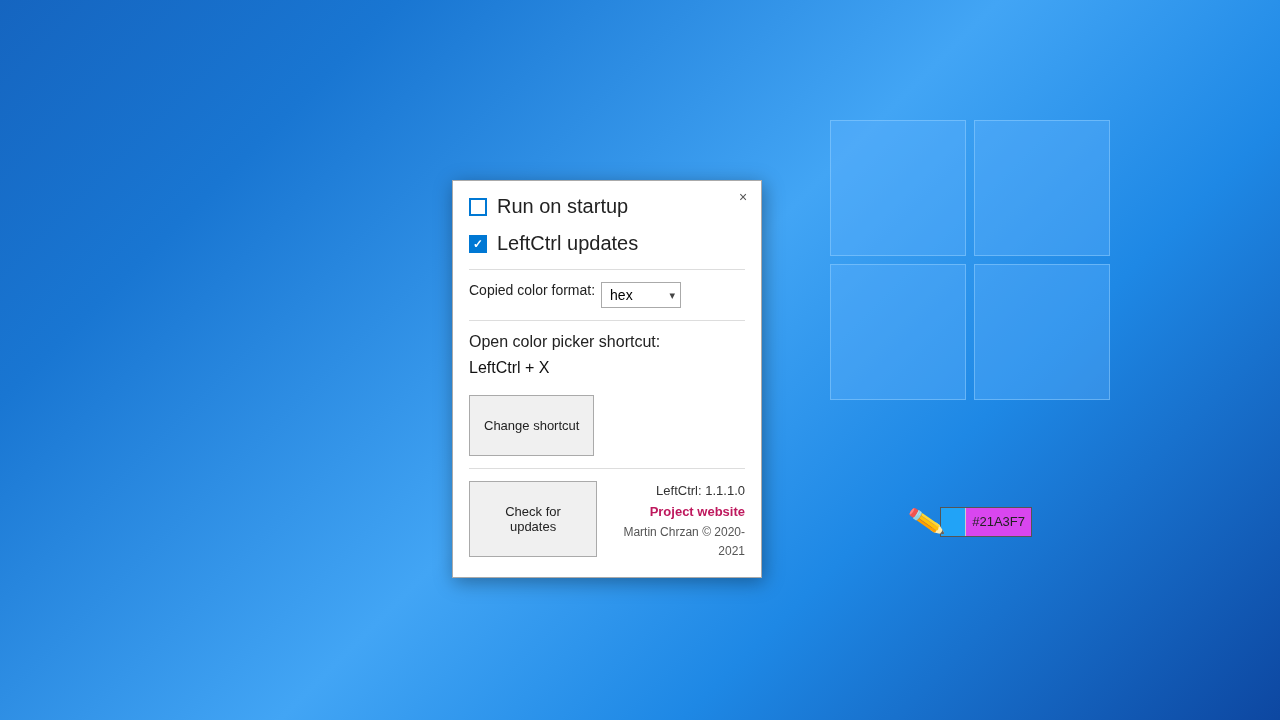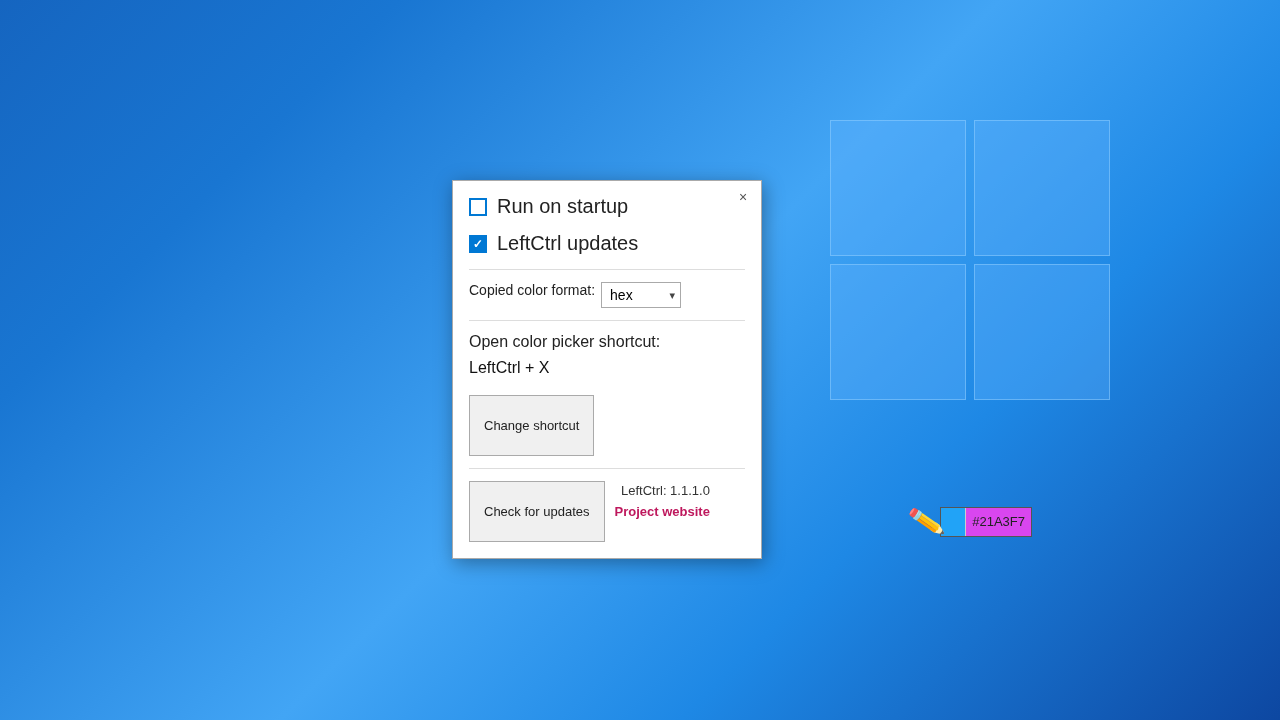--- a/index.html
+++ b/index.html
@@ -309,17 +309,18 @@
 
     <hr class="divider">
 
     <div class="bottom-section">
       <button class="btn">Check for updates</button>
       <div class="version-info">
         <div>LeftCtrl: 1.1.1.0</div>
         <div>
           <a href="#">Project website</a>
         </div>
+        <div class="copyright">Martin Chrzan © 2020-2021</div>
       </div>
     </div>
 
   </div>
 </div>
 
 </body></html>

